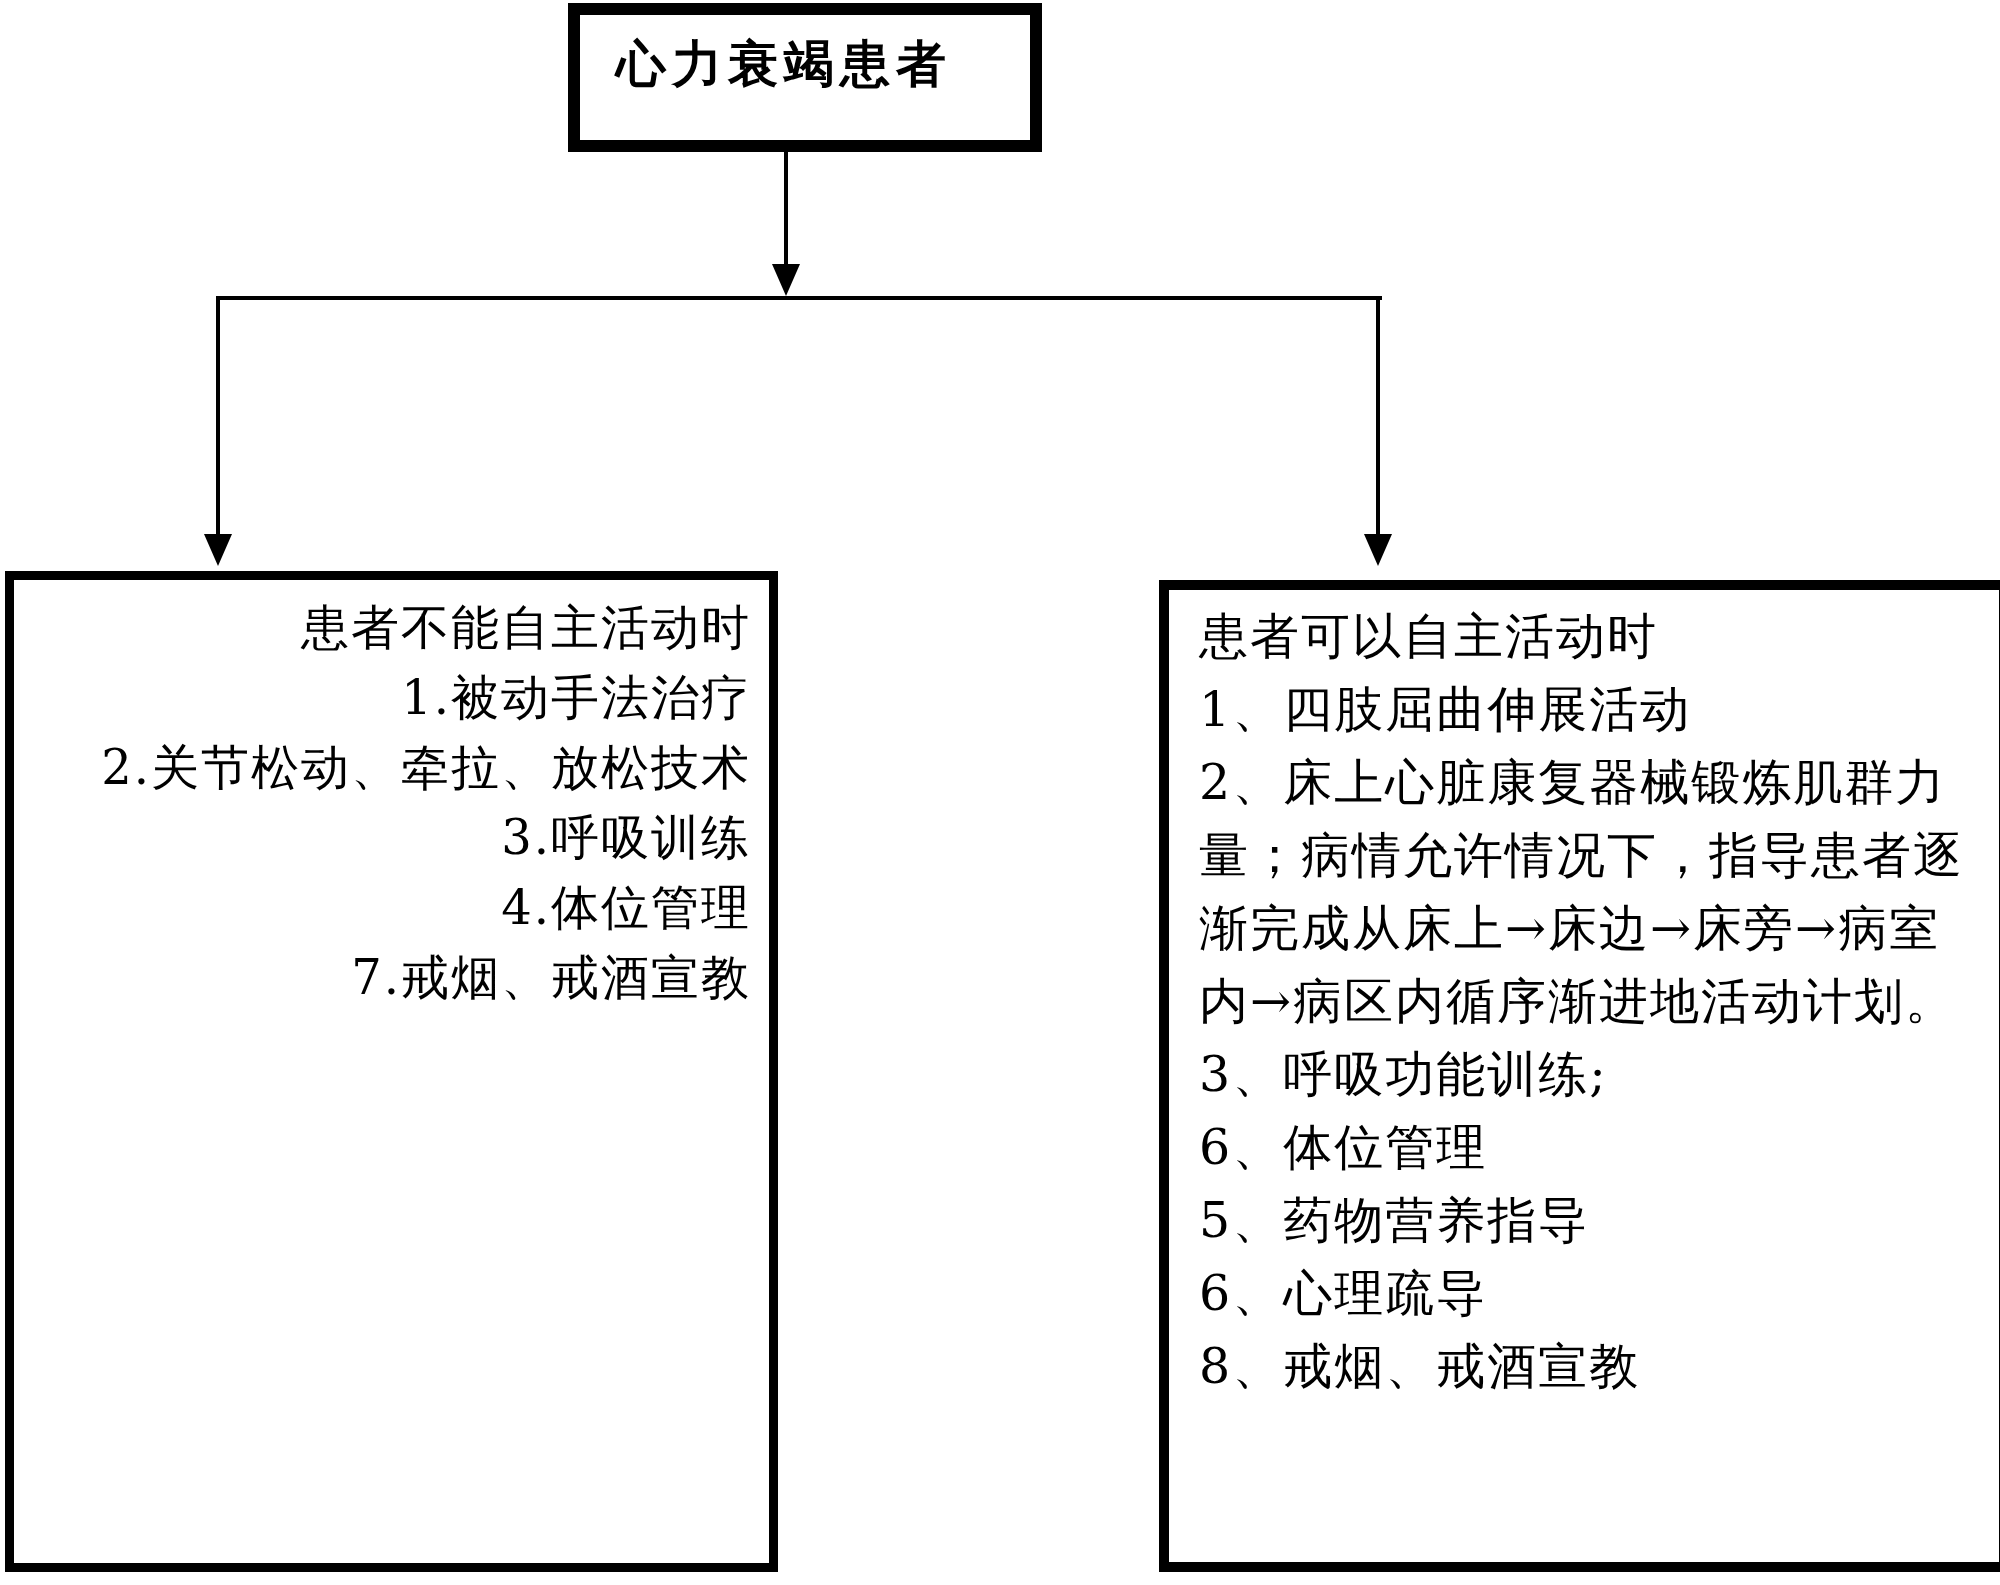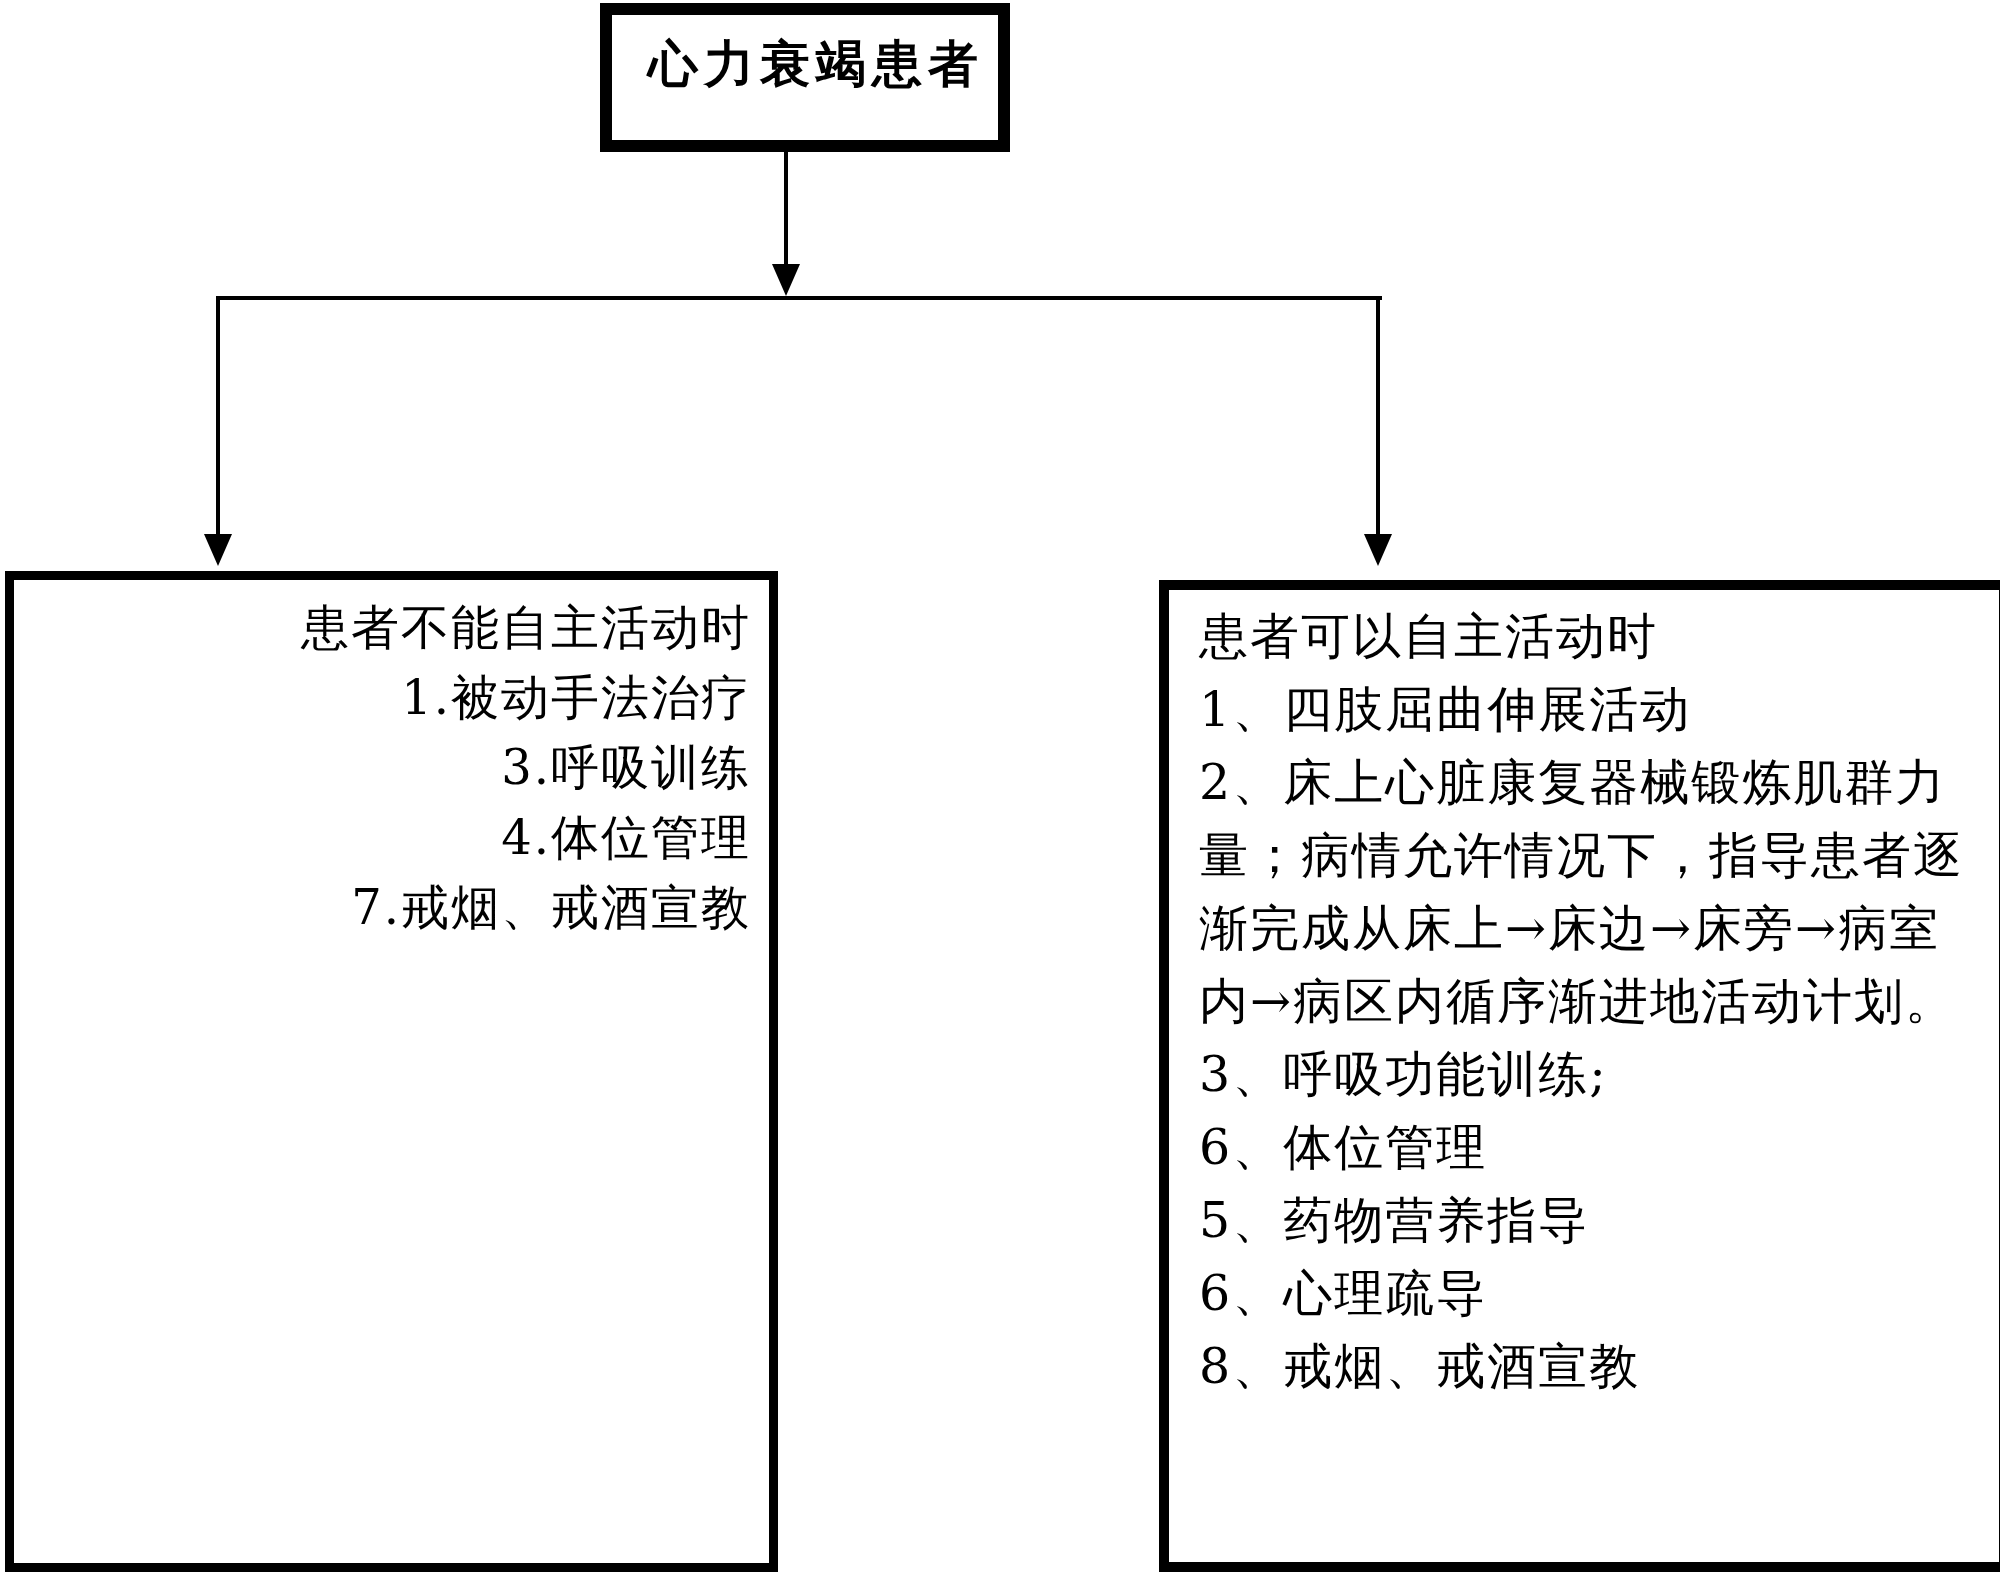--- a/index.html
+++ b/index.html
@@ -17,29 +17,28 @@
     overflow: hidden;
   }
   .node {
     position: absolute;
     box-sizing: border-box;
     background: #ffffff;
   }
   .top-node {
     left: 568px;
     top: 3px;
-    width: 410px;
+    width: 474px;
     height: 149px;
     border: 12px solid #000000;
     padding: 16px 0 0 36px;
     font-size: 50px;
     font-weight: bold;
     letter-spacing: 6px;
     white-space: nowrap;
-    margin-left: 32px;
   }
   .left-node {
     left: 5px;
     top: 571px;
     width: 773px;
     height: 1001px;
     border: 9px solid #000000;
     padding: 12px 18px 0 30px;
   }
   .right-node {
@@ -91,20 +90,21 @@
 
   <div class="connector" style="left:216px; top:296px; width:4px; height:240px;"></div>
   <div class="arrowhead" style="left:204px; top:534px;"></div>
 
   <div class="connector" style="left:1376px; top:296px; width:4px; height:240px;"></div>
   <div class="arrowhead" style="left:1364px; top:534px;"></div>
 
   <div class="node left-node">
     <div class="line">患者不能自主活动时</div>
     <div class="line">1.被动手法治疗</div>
+    <div class="line">2.关节松动、牵拉、放松技术</div>
     <div class="line">3.呼吸训练</div>
     <div class="line">4.体位管理</div>
     <div class="line">7.戒烟、戒酒宣教</div>
   </div>
 
   <div class="node right-node">
     <div class="line">患者可以自主活动时</div>
     <div class="line">1、四肢屈曲伸展活动</div>
     <div class="line">2、床上心脏康复器械锻炼肌群力量；病情允许情况下，指导患者逐渐完成从床上→床边→床旁→病室内→病区内循序渐进地活动计划。</div>
     <div class="line">3、呼吸功能训练;</div>

